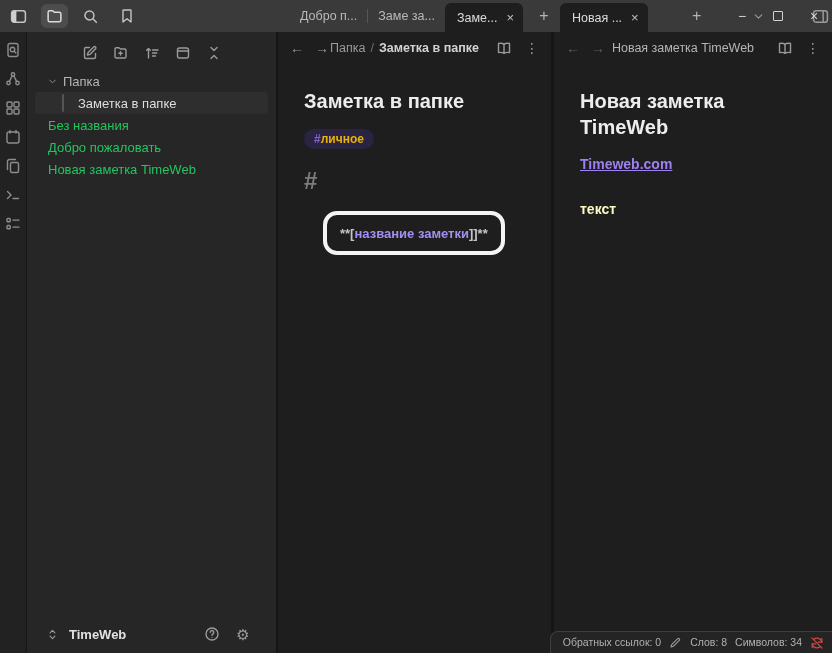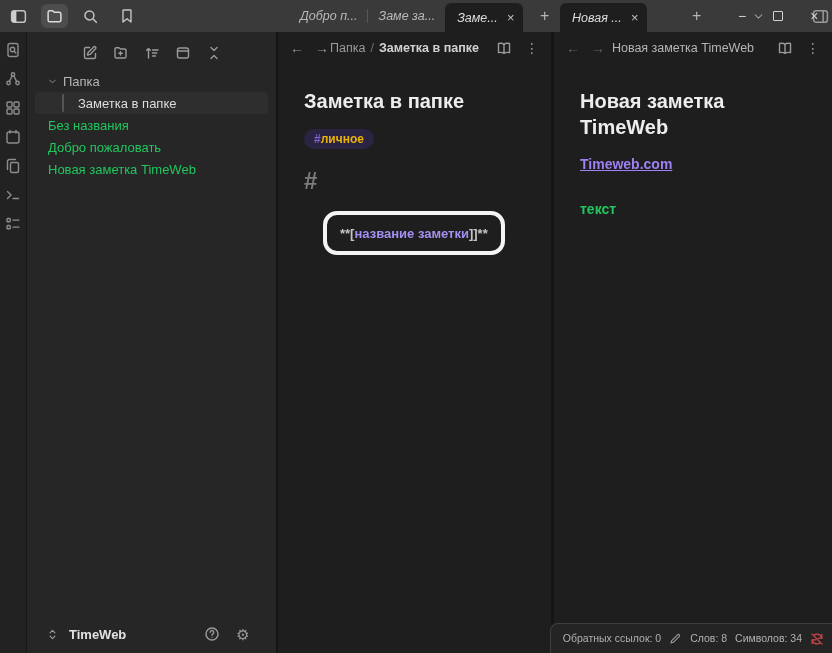--- a/index.html
+++ b/index.html
@@ -7,21 +7,21 @@
   body {
     position: relative; overflow: hidden;
     background:#141414;
     font-family:"Liberation Sans","DejaVu Sans",sans-serif;
     color:#c8c8c8;
     -webkit-user-select:none;
   }
   svg { fill:none; stroke:#9a9a9a; stroke-width:1.4; stroke-linecap:round; stroke-linejoin:round; display:block; }
 
   
-  #titlebar { position:absolute; left:0; top:0; width:832px; height:32px; background:#3a3a3a; z-index:5;font-style:italic; }
+  #titlebar { position:absolute; left:0; top:0; width:832px; height:32px; background:#3a3a3a; z-index:5; }
   .tb-left { position:absolute; left:5px; top:0; height:32px; display:flex; align-items:center; gap:9px; }
   .tb-btn { width:27px; height:24px; border-radius:6px; display:flex; align-items:center; justify-content:center; }
   .tb-btn.active { background:#4d4d4d; }
   .tb-btn.active svg { stroke:#dcdcdc; }
   .tb-left svg { stroke:#c3c3c3; }
 
   .tabs { position:absolute; top:0; height:32px; display:flex; align-items:center; }
   .tabs-left { left:290px; }
   .tabs-right { left:560px;gap:28px; }
   .tab { height:32px; display:flex; align-items:center; padding:0 10px; font-size:12.5px; color:#b9b9b9; white-space:nowrap; }
@@ -77,23 +77,23 @@
   #right-pane .note-title { max-width:200px; }
   .tag-pill { display:inline-block; margin-top:15px; background:#2a2342; border-radius:11px; padding:3px 10px; font-size:12px; font-weight:bold; }
   .tag-hash { color:#7e63c9; }
   .tag-name { color:#eab308; }
   .heading-marker { margin-top:18px; font-size:24px; color:#7d7d7d; font-weight:600; }
   .md-highlight { display:inline-block; margin-top:16px; border:4px solid #f4f4f4; border-radius:14px; padding:9px 13px; background:#1e1e1e;margin-left:19px; }
   .md-text { font-size:13px; font-weight:bold; color:#c6c6c6; white-space:nowrap; }
   .md-link { color:#a58ff0; }
 
   .note-link { display:inline-block; margin-top:16px; color:#9d80f2; text-decoration:underline; font-size:14px; font-weight:bold; }
-  .note-text { margin-top:28px; font-size:14px; font-weight:bold; color:#22c55e; }
-
-  .status-bar { position:absolute; right:0; bottom:0; height:30px; background:#242424;
+  .note-text { margin-top:28px; font-size:14px; font-weight:bold; color:#fef9c3; }
+
+  .status-bar { position:absolute; right:0; bottom:0; height:22px; background:#242424;
                 border-top:1px solid #3e3e3e; border-left:1px solid #3e3e3e; border-top-left-radius:8px;
                 display:flex; align-items:center; gap:8px; padding:0 8px 0 12px; font-size:10.5px; color:#b0b0b0; white-space:nowrap; }
   .status-item { line-height:1; }
   .sync-off svg { stroke:#d04848; }
 </style>
 </head>
 <body>
 
 <div id="titlebar">
   <div class="tb-left">

